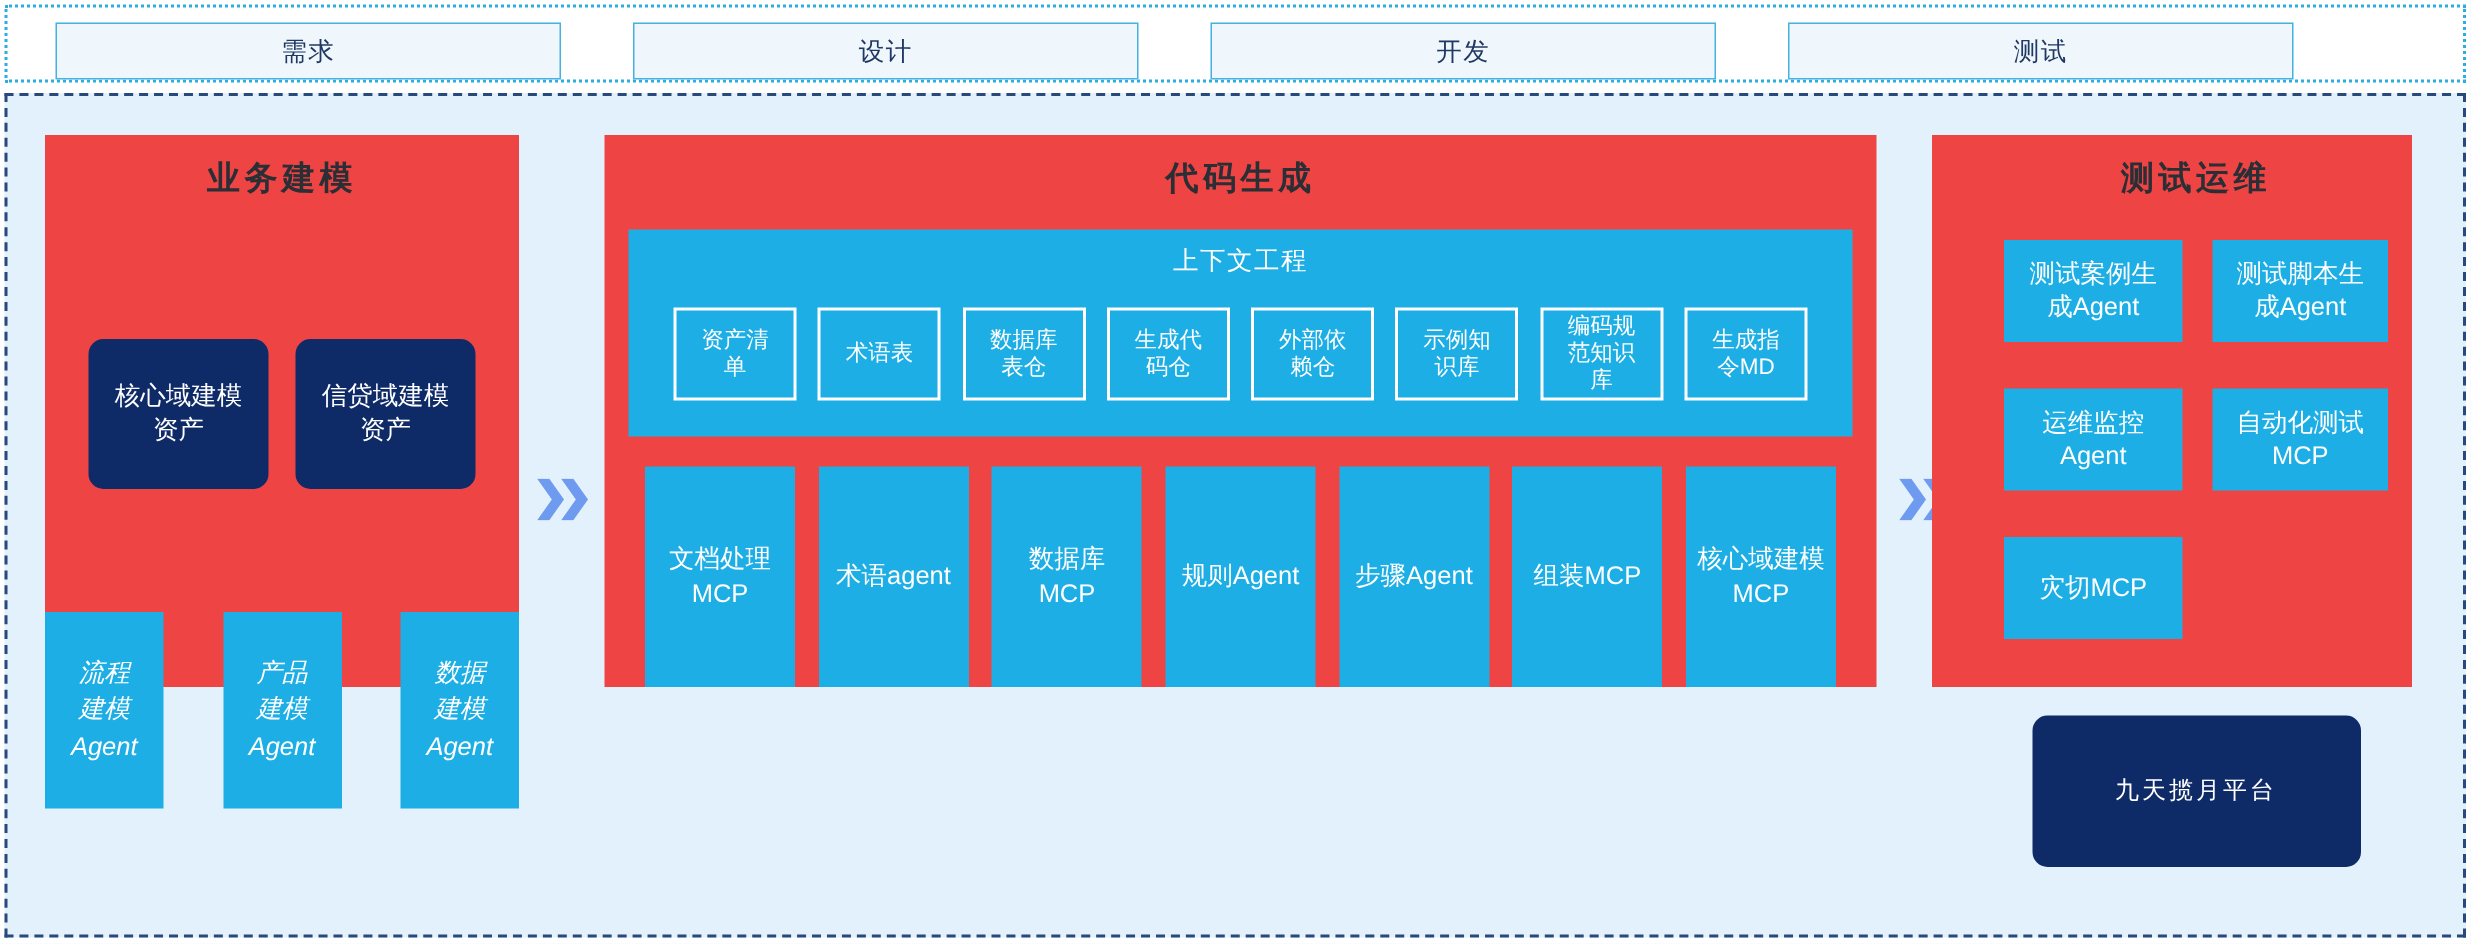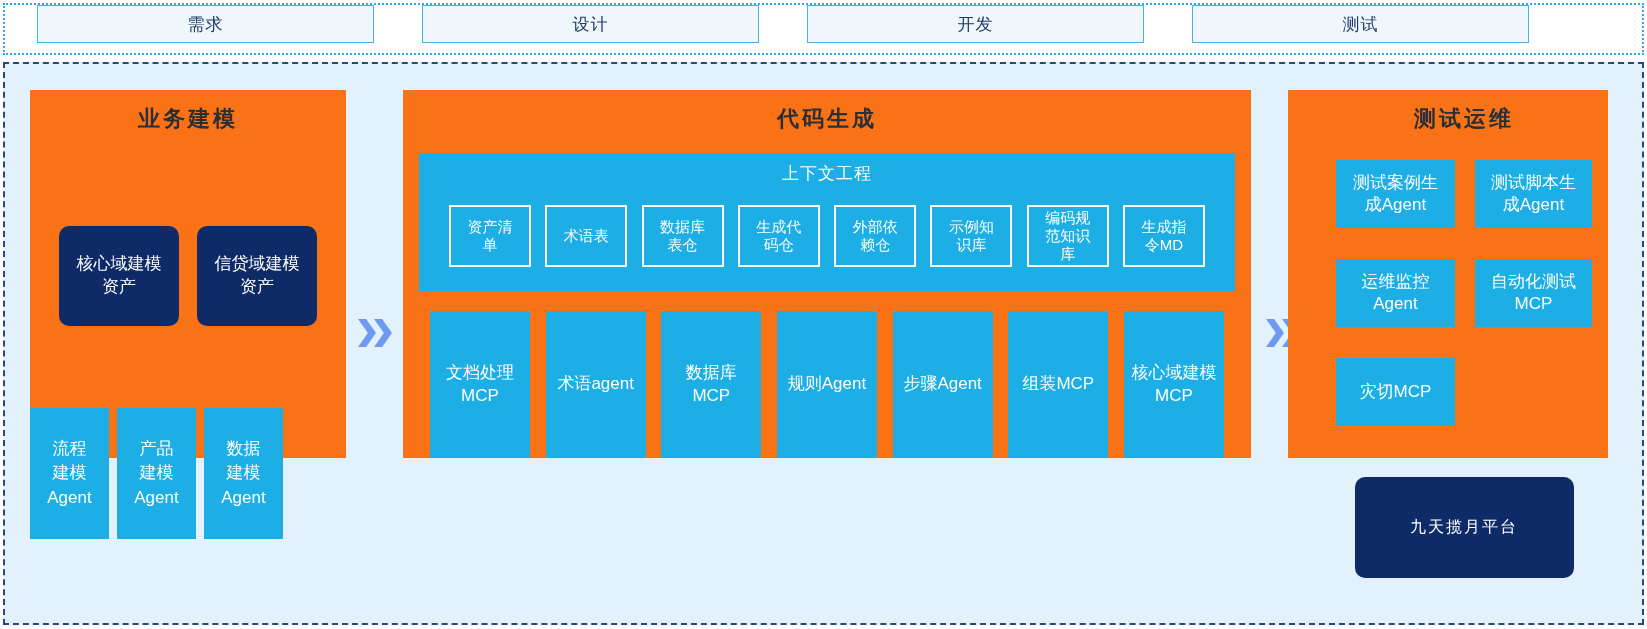--- a/index.html
+++ b/index.html
@@ -1,40 +1,40 @@
 <!DOCTYPE html>
 <html><head>
 <meta charset="utf-8">
 <style>
   html,body{margin:0;padding:0;background:#fff;}
   body{width:1647px;height:629px;font-family:"Liberation Sans",sans-serif;position:relative;overflow:hidden;}
 
   
   .top-flow{position:absolute;left:3px;top:3px;width:1641px;height:52px;box-sizing:border-box;
-    border:2px dotted #2bace2;background:#fff;display:flex;align-items:flex-start;gap:48px;padding-left:32px;}
+    border:2px dotted #2bace2;background:#fff;display:flex;align-items:flex-end;gap:48px;padding-left:32px;}
   .stage{width:337px;height:38px;box-sizing:border-box;background:#eff7fc;border:1px solid #45b2e2;
     color:#1f3864;font-size:17px;display:flex;align-items:center;justify-content:center;letter-spacing:1px;}
 
   
   .main{position:absolute;left:3px;top:62px;width:1641px;height:563px;box-sizing:border-box;
     border:2px dashed #27497c;background:#e2f1fb;}
-  .panel{position:absolute;top:26px;height:368px;background:#f97316;}
+  .panel{position:absolute;top:26px;height:368px;background:#ef4444;}
   .panel-title{text-align:center;font-size:22px;font-weight:bold;color:#2a2e35;margin:14px 0 0 0;letter-spacing:3px;}
 
   .panel-left{left:25px;width:316px;}
   .panel-mid{left:398px;width:848px;}
   .panel-right{left:1283px;width:288px;padding-left:32px;}
 
   .box-label{white-space:pre-line;}
 
   
   .asset-row{display:flex;justify-content:center;gap:18px;margin-top:92px;}
   .asset-box{width:120px;height:100px;background:#0e2b67;border-radius:10px;color:#fff;font-size:17px;
     display:flex;align-items:center;justify-content:center;text-align:center;line-height:1.35;}
-  .agent-row{display:flex;justify-content:flex-start;gap:8px;margin-top:82px;}
+  .agent-row{display:flex;justify-content:space-between;gap:8px;margin-top:82px;font-style:italic;}
   .agent-box{width:79px;height:131px;background:#1caee4;color:#fff;font-size:17px;
     display:flex;align-items:center;justify-content:center;text-align:center;line-height:1.45;}
 
   
   .master-bar{margin:33px auto 0;width:816px;height:86px;background:#1caee4;color:#fff;font-size:17px;
     display:flex;align-items:center;justify-content:center;letter-spacing:1px;}
   .context-box{margin:19px auto 0;width:816px;height:138px;background:#1caee4;color:#fff;box-sizing:border-box;}
   .context-title{text-align:center;font-size:17px;padding-top:9px;letter-spacing:1px;}
   .context-row{display:flex;justify-content:space-between;padding:0 30px;margin-top:20px;}
   .context-item{width:82px;height:62px;box-sizing:border-box;border:2px solid #fff;font-size:15px;line-height:1.2;

